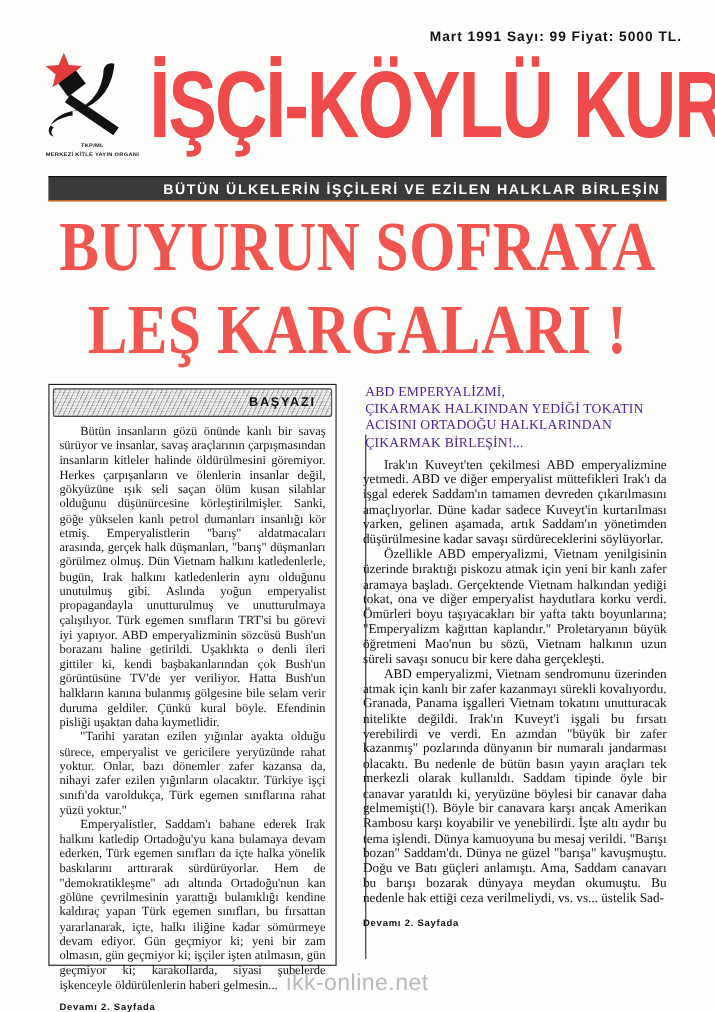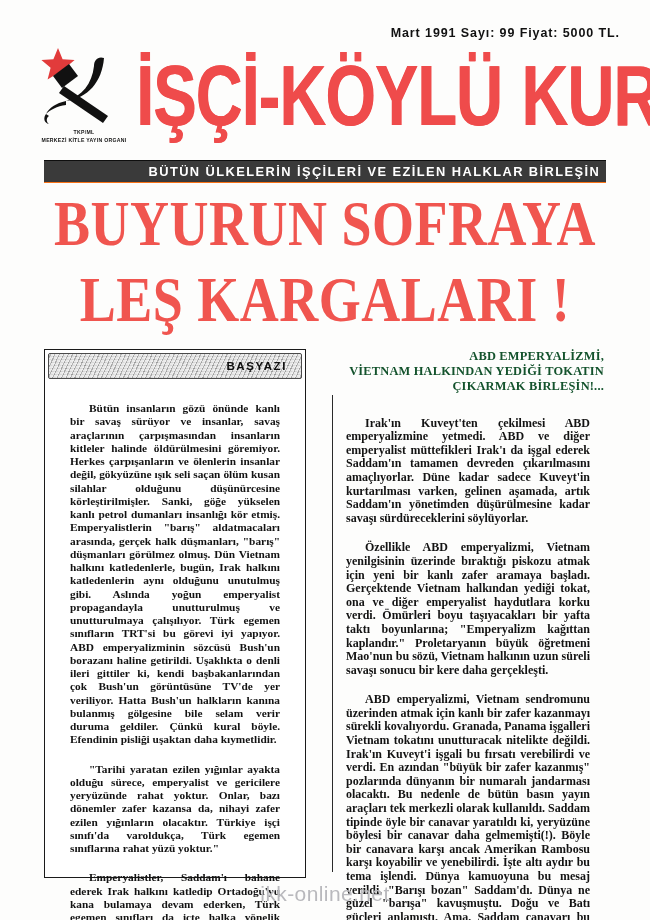--- a/index.html
+++ b/index.html
@@ -181,41 +181,40 @@
   }
 
   .col-right {
     position: absolute;
     right: 0;
     top: 0;
     width: 276px;
     bottom: 0;
   }
   .right-head {
-    text-align: right;
+    text-align: left;
     font-family: "Liberation Serif", serif;
-    font-weight: bold;
+    font-weight: normal;
     font-size: 12.4px;
     line-height: 15.2px;
     letter-spacing: 0.2px;
-    color: #14532d;
+    color: #4c1d95;
     padding: 0 2px 6px 2px;
   }
   .right-head .hl { display: block; }
 
   .bodytext p {
-    margin: 16px;
+    margin: 0;
     text-indent: 19px;
     text-align: justify;
     font-family: "Liberation Serif", serif;
     font-size: 11.35px;
     line-height: 13.25px;
     color: #131313;
     hyphens: auto;
-    font-weight: bold;
   }
   .col-right .bodytext p {
     font-size: 12px;
     line-height: 13.6px;
   }
 
   .jump {
     margin-top: 7px;
     text-align: left;
     font-family: "Liberation Sans", sans-serif;
@@ -307,21 +306,22 @@
         </div>
         <div class="jump">Devamı 2. Sayfada</div>
       </div>
     </div>
 
     <div class="col-rule"></div>
 
     <div class="col-right">
       <div class="right-head">
         <span class="hl">ABD EMPERYALİZMİ,</span>
-        <span class="hl">VİETNAM HALKINDAN YEDİĞİ TOKATIN</span>
+        <span class="hl">ÇIKARMAK HALKINDAN YEDİĞİ TOKATIN</span>
+        <span class="hl">ACISINI ORTADOĞU HALKLARINDAN</span>
         <span class="hl">ÇIKARMAK BİRLEŞİN!...</span>
       </div>
       <div class="bodytext">
         <p>Irak'ın Kuveyt'ten çekilmesi ABD emperyalizmine yetmedi. ABD ve diğer emperyalist müttefikleri Irak'ı da işgal ederek Saddam'ın tamamen devreden çıkarılmasını amaçlıyorlar. Düne kadar sadece Kuveyt'in kurtarılması varken, gelinen aşamada, artık Saddam'ın yönetimden düşürülmesine kadar savaşı sürdüreceklerini söylüyorlar.</p>
         <p>Özellikle ABD emperyalizmi, Vietnam yenilgisinin üzerinde bıraktığı piskozu atmak için yeni bir kanlı zafer aramaya başladı. Gerçektende Vietnam halkından yediği tokat, ona ve diğer emperyalist haydutlara korku verdi. Ömürleri boyu taşıyacakları bir yafta taktı boyunlarına; "Emperyalizm kağıttan kaplandır." Proletaryanın büyük öğretmeni Mao'nun bu sözü, Vietnam halkının uzun süreli savaşı sonucu bir kere daha gerçekleşti.</p>
         <p>ABD emperyalizmi, Vietnam sendromunu üzerinden atmak için kanlı bir zafer kazanmayı sürekli kovalıyordu. Granada, Panama işgalleri Vietnam tokatını unutturacak nitelikte değildi. Irak'ın Kuveyt'i işgali bu fırsatı verebilirdi ve verdi. En azından "büyük bir zafer kazanmış" pozlarında dünyanın bir numaralı jandarması olacaktı. Bu nedenle de bütün basın yayın araçları tek merkezli olarak kullanıldı. Saddam tipinde öyle bir canavar yaratıldı ki, yeryüzüne böylesi bir canavar daha gelmemişti(!). Böyle bir canavara karşı ancak Amerikan Rambosu karşı koyabilir ve yenebilirdi. İşte altı aydır bu tema işlendi. Dünya kamuoyuna bu mesaj verildi. "Barışı bozan" Saddam'dı. Dünya ne güzel "barışa" kavuşmuştu. Doğu ve Batı güçleri anlamıştı. Ama, Saddam canavarı bu barışı bozarak dünyaya meydan okumuştu. Bu nedenle hak ettiği ceza verilmeliydi, vs. vs... üstelik Sad-</p>
       </div>
       <div class="jump">Devamı 2. Sayfada</div>
     </div>
 

